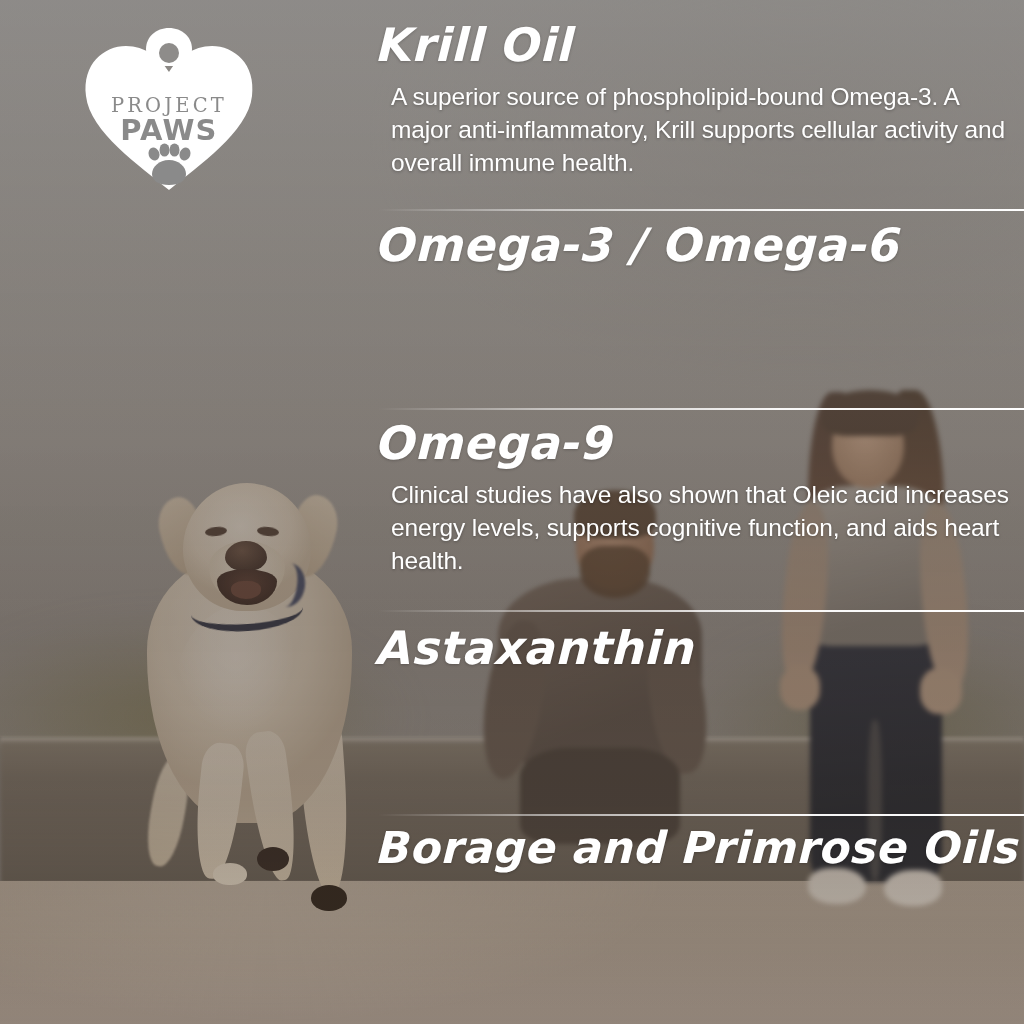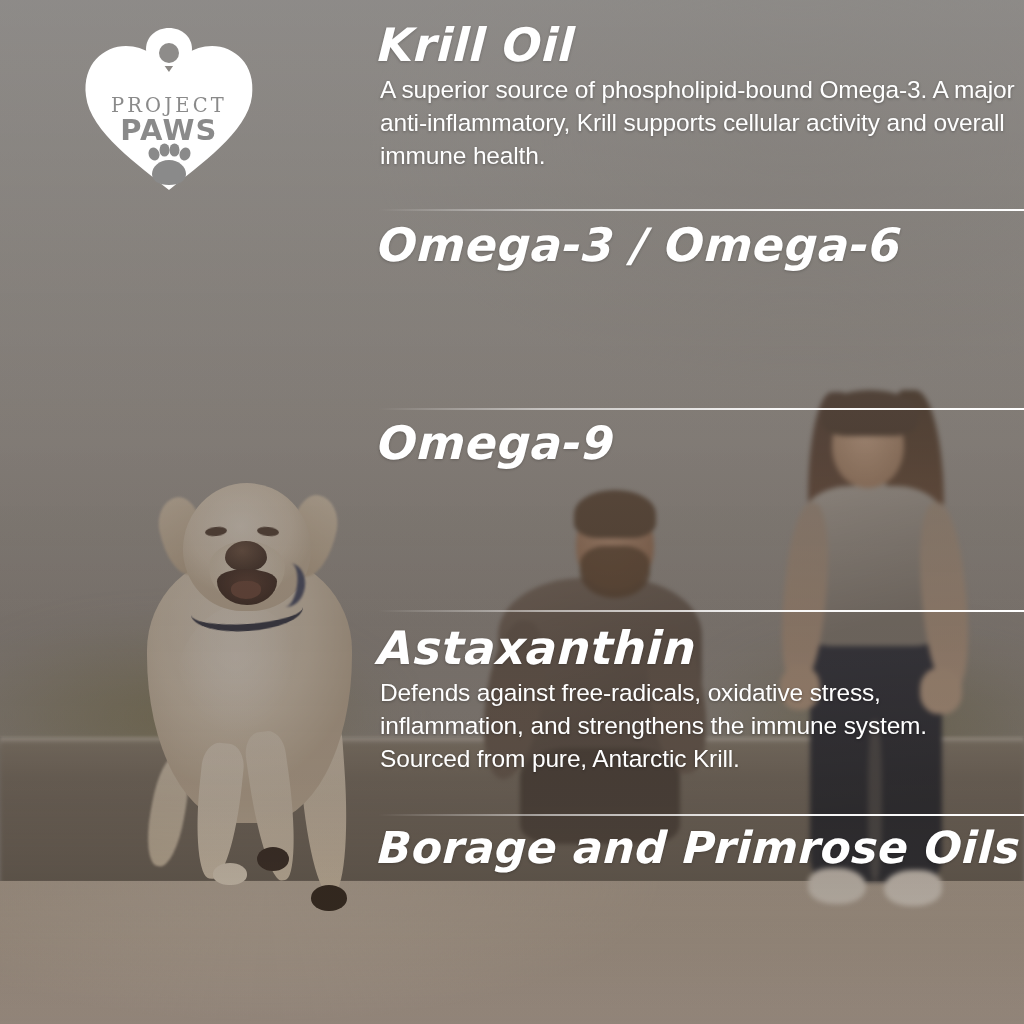--- a/index.html
+++ b/index.html
@@ -247,21 +247,21 @@
     text-shadow: 0 1px 3px rgba(0,0,0,.22);
     transform: skewX(-3deg);
     transform-origin: left center;
   }
   .sec-body {
     font-family: "Liberation Sans", sans-serif;
     color: #ffffff;
     font-size: 24.5px;
     line-height: 1.34;
     letter-spacing: -.15px;
-    margin: 2px;
+    margin: 13px;
     text-shadow: 0 1px 3px rgba(0,0,0,.30);
   }
   .divider {
     position: absolute;
     left: 0; width: 646px; height: 2px;
     background: linear-gradient(90deg, rgba(255,255,255,0) 0%, rgba(255,255,255,.55) 26%, rgba(255,255,255,.95) 62%, #ffffff 100%);
   }
 
   
   .s0 { top: 22px; }
@@ -381,26 +381,26 @@
     </div>
     <div class="divider d0"></div>
 
     <div class="section s1">
       <h2 class="sec-head">Omega-3 / Omega-6</h2>
     </div>
     <div class="divider d1"></div>
 
     <div class="section s2">
       <h2 class="sec-head">Omega-9</h2>
+      <p class="sec-body">Clinical studies have also shown that Oleic acid increases energy levels, supports cognitive function, and aids heart health.</p>
     </div>
     <div class="divider d2"></div>
 
     <div class="section s3">
       <h2 class="sec-head">Astaxanthin</h2>
-      <p class="sec-body">Defends against free-radicals, oxidative stress, inflammation, and strengthens the immune system. Sourced from pure, Antarctic Krill.</p>
     </div>
     <div class="divider d3"></div>
 
     <div class="section s4">
       <h2 class="sec-head">Borage and Primrose Oils</h2>
     </div>
 
   </div>
 </div>
 

